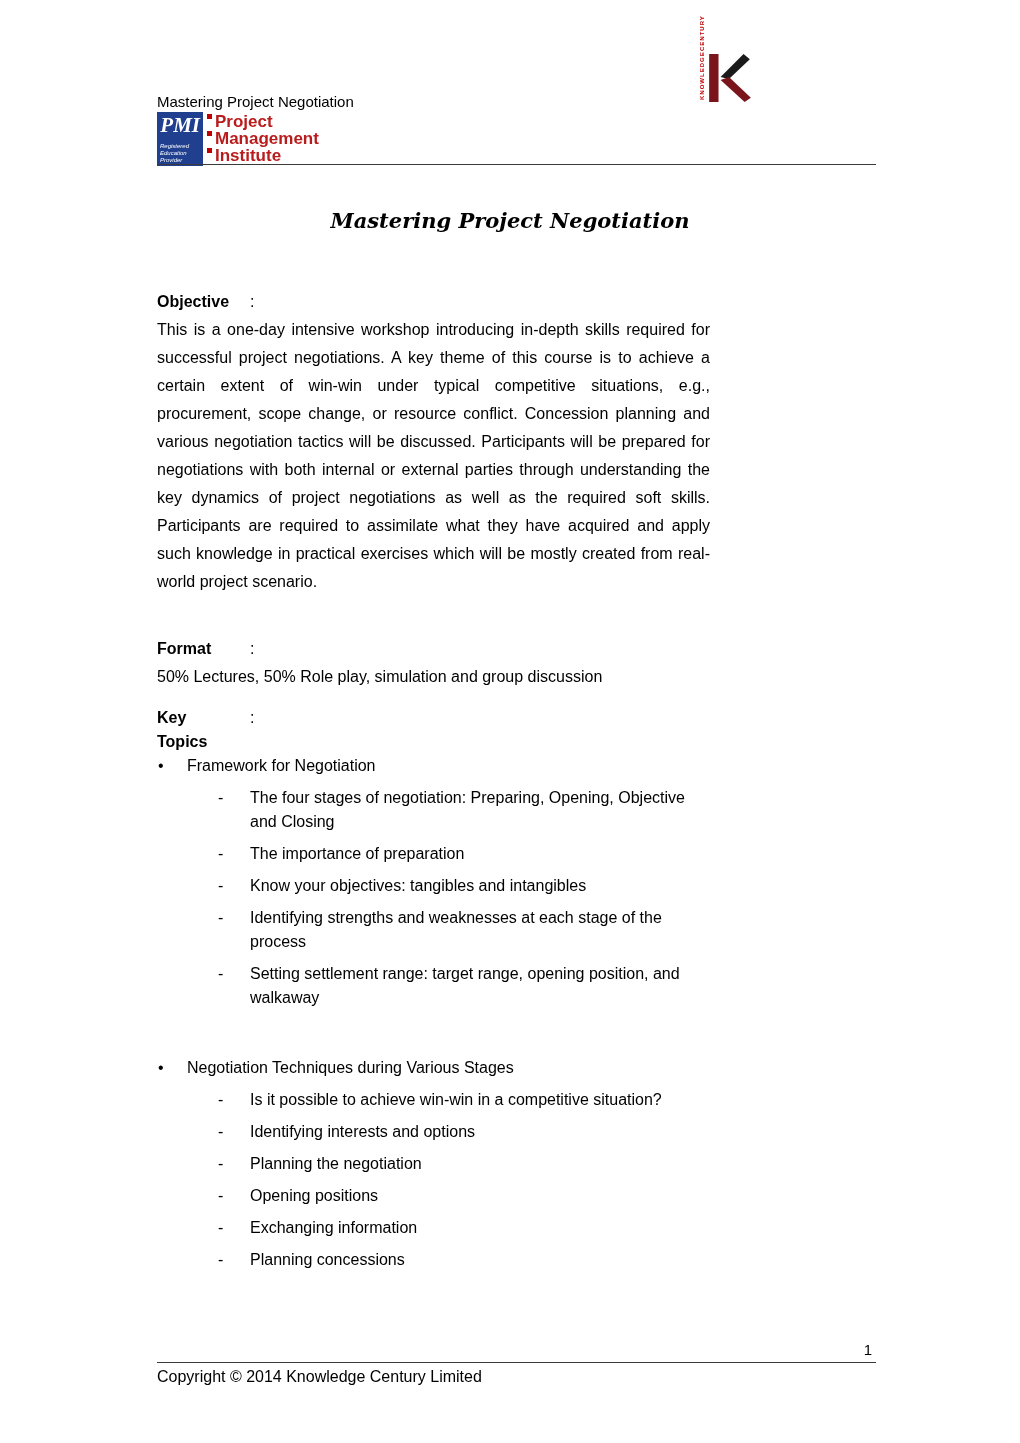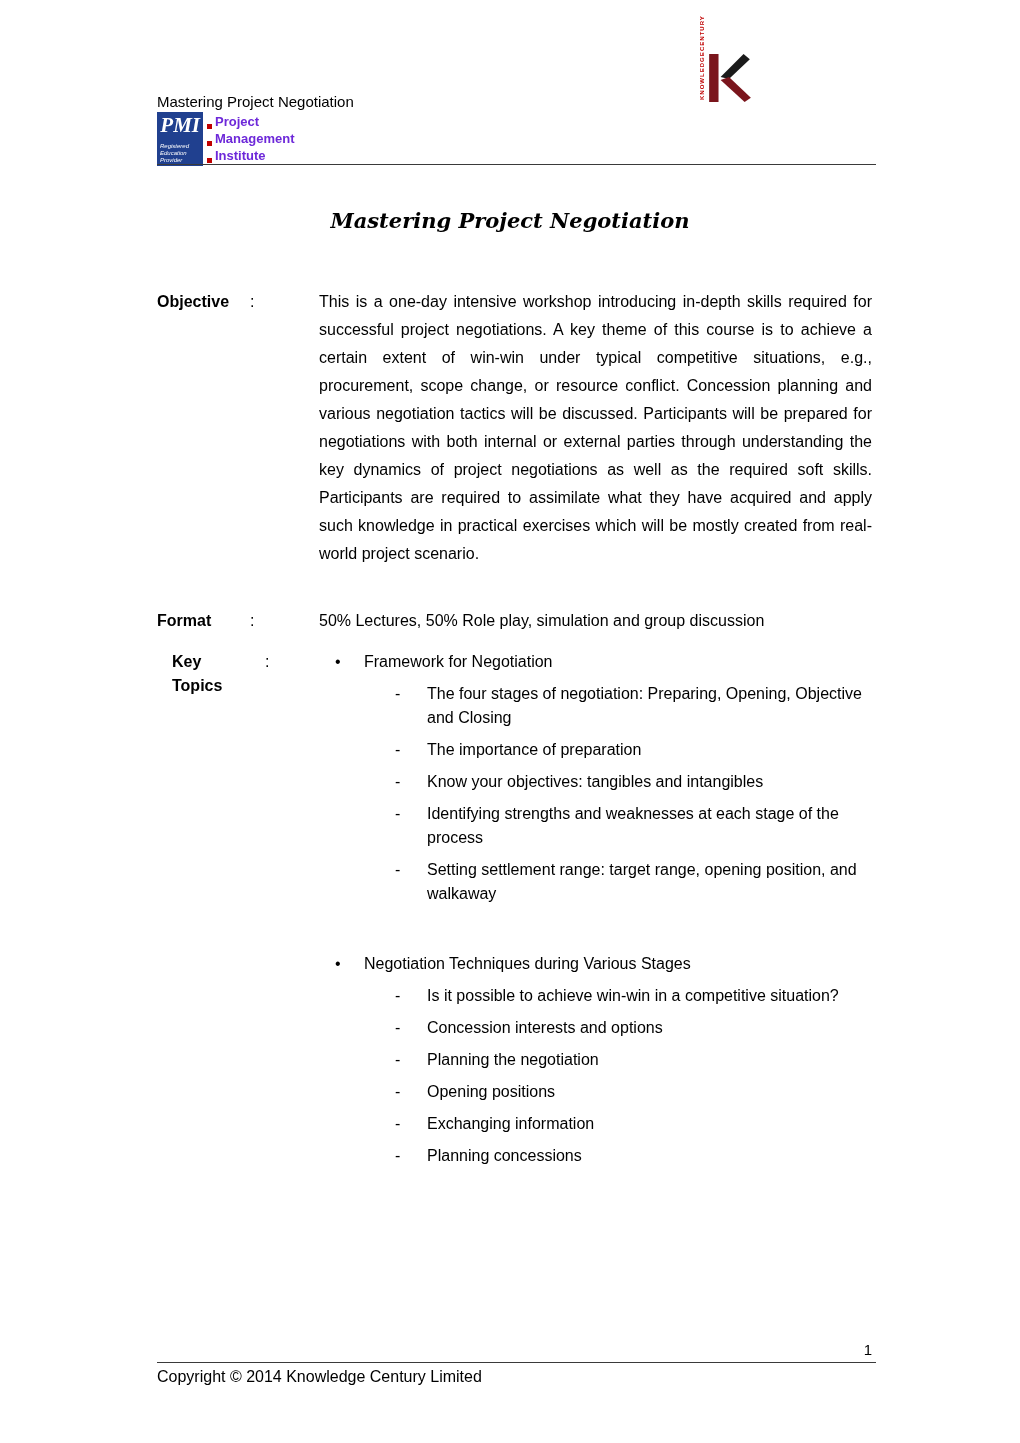--- a/index.html
+++ b/index.html
@@ -18,34 +18,34 @@
     height:46px; font-size:6px; font-weight:bold; color:#c00000;
     letter-spacing:1px; line-height:8px; margin-right:2px;
   }
   .kc-k { width:44px; height:48px; display:block; }
 
   .pmi { position:absolute; left:157px; top:112px; display:flex; height:54px; }
   .pmi-box { width:46px; height:54px; background:#20408f; color:#fff; position:relative; flex-shrink:0; }
   .pmi-mark { font-family:"Liberation Serif", serif; font-style:italic; font-weight:bold; font-size:21px; padding:1px 3px 0 3px;text-align:right; }
   .pmi-rep { position:absolute; left:3px; bottom:2px; font-style:italic; font-size:6px; line-height:7px; }
   .pmi-name { display:flex; flex-direction:column; justify-content:space-between; padding:2px 0 3px 4px; }
-  .pmi-line { display:flex; align-items:flex-end; color:#6d28d9; font-weight:bold; font-size:13px; line-height:15px; }
+  .pmi-line { display:flex; align-items:flex-start; color:#b91c1c; font-weight:bold; font-size:17px; line-height:15px; }
   .sq { width:5px; height:5px; background:#c00000; display:inline-block; margin-right:3px; flex-shrink:0; }
 
   .header-rule { position:absolute; left:157px; top:164px; width:748px; border-top:1.6px solid #3a3a3a; }
 
   
   .title {
     position:absolute; left:0; top:208px; width:1020px; text-align:center;
     font-family:"DejaVu Serif", serif; font-style:italic; font-weight:bold; font-size:21px;
   }
 
   
   .content { position:absolute; left:157px; top:288px; width:730px; font-size:16px; }
-  .row { display:flex; align-items:flex-start; }
+  .row { display:flex; align-items:flex-start;flex-direction:column; }
   .label-col { position:relative; width:162px; flex-shrink:0; line-height:28px; }
   .lbl { font-weight:bold; }
   .colon { position:absolute; left:93px; top:0; font-weight:normal; }
   .body-col { width:553px; }
 
   .just { text-align:justify; line-height:28px; }
 
   .format-row { margin-top:39px; }
   .format-row .body-col { line-height:28px; }
 
@@ -174,21 +174,21 @@
           <div class="bullet-title">
             <span class="bullet-marker">•</span>
             <span>Negotiation Techniques during Various Stages</span>
           </div>
           <div class="sub-item">
             <span class="dash">-</span>
             <span class="sub-text">Is it possible to achieve win-win in a competitive situation?</span>
           </div>
           <div class="sub-item">
             <span class="dash">-</span>
-            <span class="sub-text">Concession interests and options</span>
+            <span class="sub-text">Identifying interests and options</span>
           </div>
           <div class="sub-item">
             <span class="dash">-</span>
             <span class="sub-text">Planning the negotiation</span>
           </div>
           <div class="sub-item">
             <span class="dash">-</span>
             <span class="sub-text">Opening positions</span>
           </div>
           <div class="sub-item">

